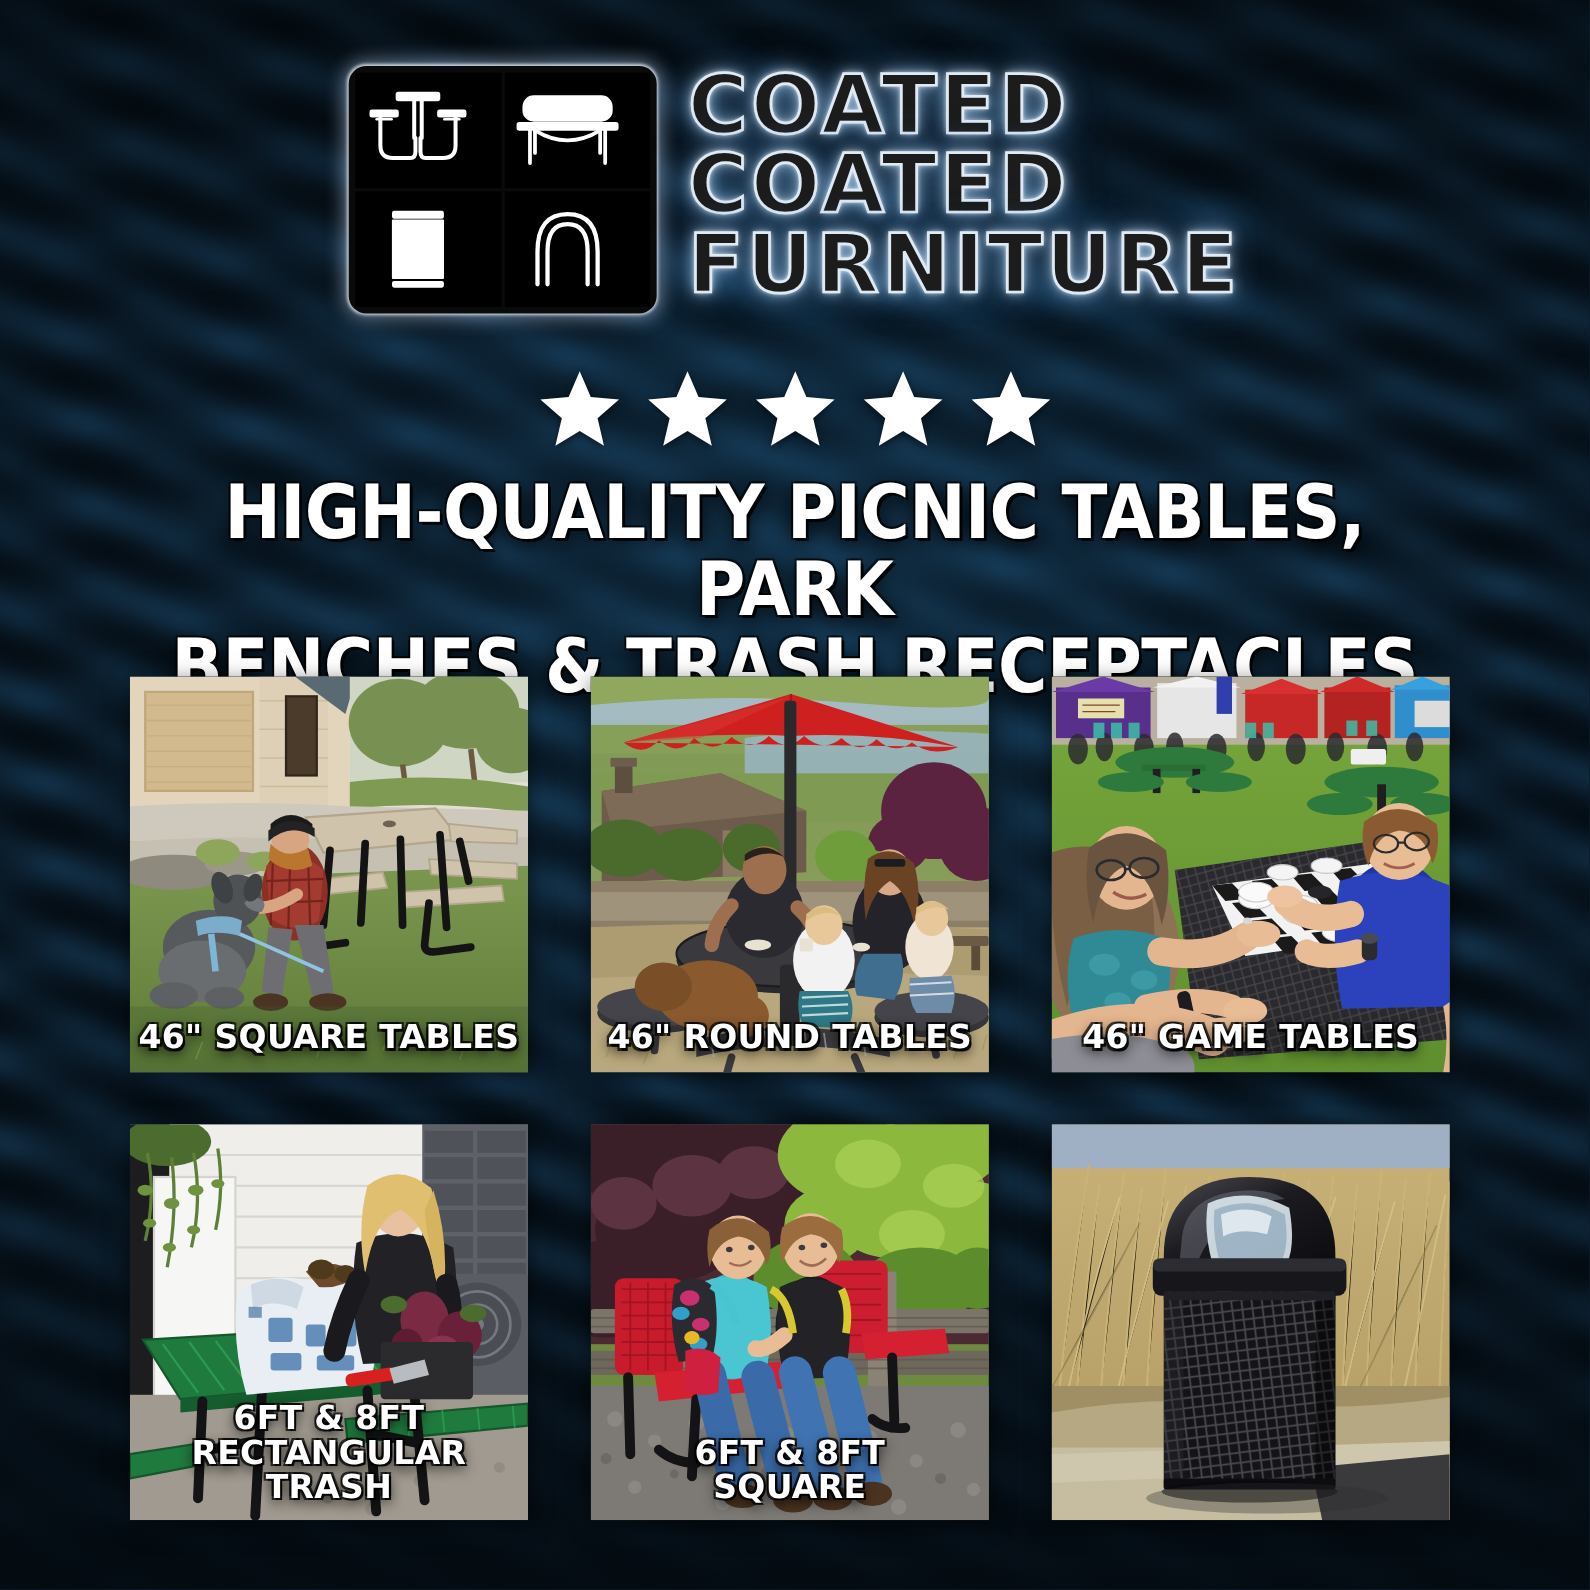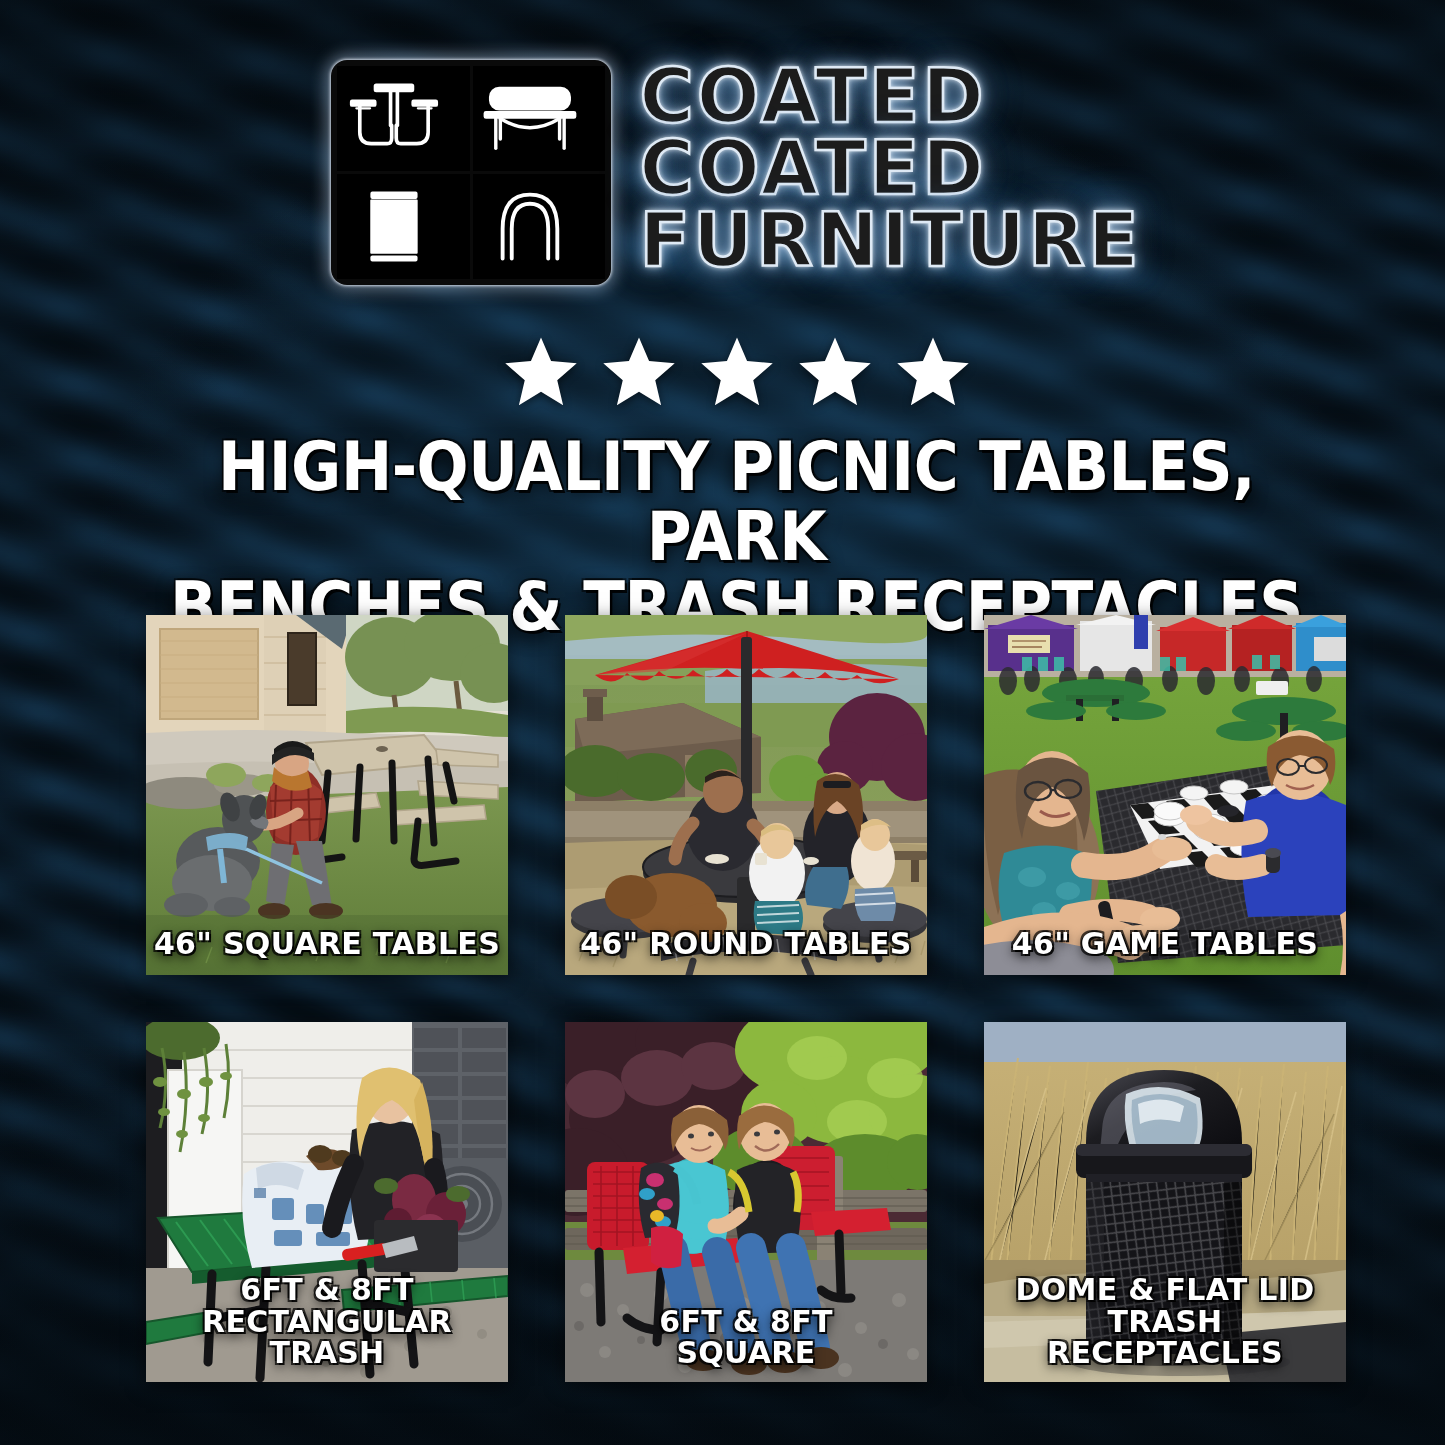--- a/index.html
+++ b/index.html
@@ -45,21 +45,21 @@
     opacity:.6;
   }
   .bg-vign{
     position:absolute;inset:0;
     background:
       radial-gradient(ellipse 62% 48% at 50% 38%, rgba(30,85,125,0.35) 0%, rgba(0,0,0,0) 70%),
       radial-gradient(ellipse 120% 95% at 50% 50%, rgba(0,0,0,0) 35%, rgba(3,9,14,0.75) 100%),
       linear-gradient(180deg, rgba(0,0,0,0.28) 0%, rgba(0,0,0,0) 18%, rgba(0,0,0,0) 72%, rgba(4,11,17,0.9) 100%);
   }
 
-  .content{position:absolute;inset:0;margin-left:28px;}
+  .content{position:absolute;inset:0;}
 
   
   .header{
     position:absolute;left:0;right:0;top:60px;
     display:flex;align-items:flex-start;justify-content:center;
     gap:28px;
   }
 
   .logo-mark{
     width:280px;height:225px;
@@ -1071,22 +1071,18 @@
               <rect x="102" y="152" width="156" height="178" fill="url(#mesh-t)" opacity=".75"></rect>
               <path d="M102 152 L120 152 L120 330 L102 330 Z" fill="#2a2a30" opacity=".4"></path>
               <path d="M240 152 L258 152 L258 330 L240 330 Z" fill="#000" opacity=".45"></path>
               <rect x="102" y="152" width="156" height="8" fill="#202026"></rect>
               <rect x="102" y="322" width="156" height="10" rx="2" fill="#0d0d10"></rect>
               <ellipse cx="180" cy="334" rx="80" ry="10" fill="#0a0a0c" opacity=".55"></ellipse>
             </g>
             <ellipse cx="196" cy="340" rx="110" ry="14" fill="#2e2e30" opacity=".35"></ellipse>
           </svg>
         </div>
-        <div class="cap two-line">
-          <span class="cl">DOME &amp; FLAT LID</span>
-          <span class="cl">TRASH RECEPTACLES</span>
-        </div>
       </div>
 
     </div>
 
   </div>
 </div>
 
 </body></html>

